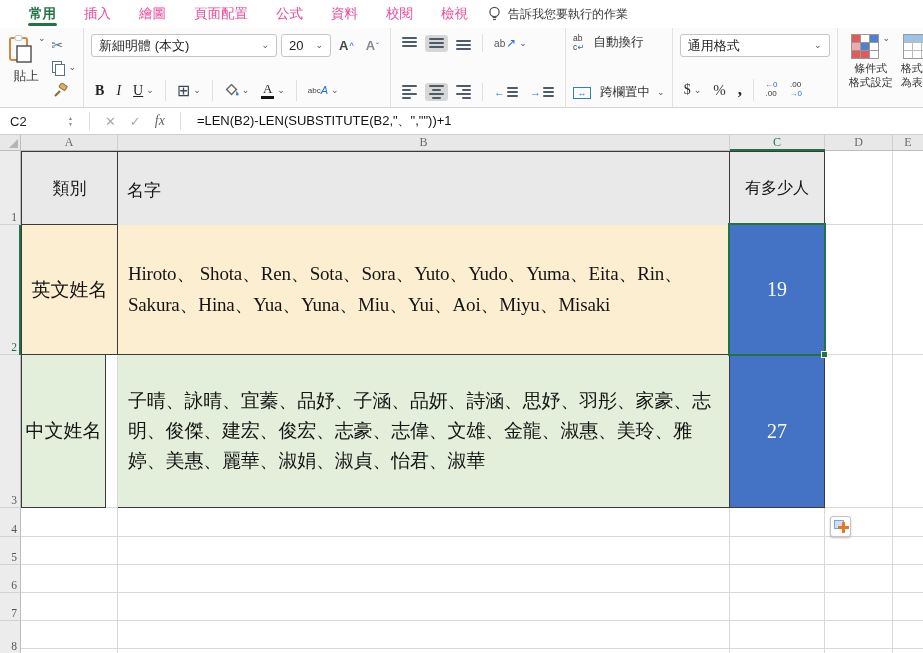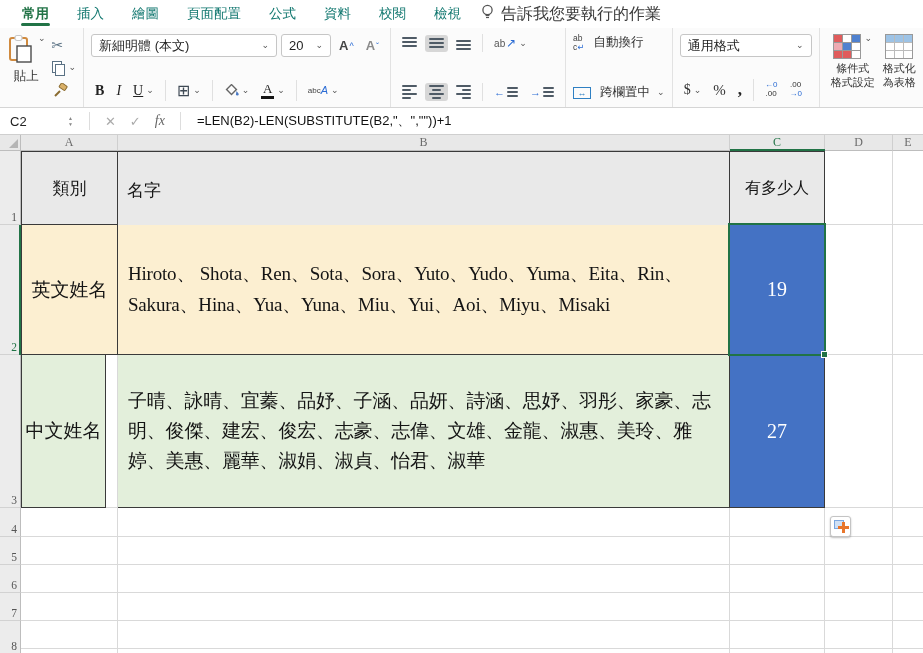--- a/index.html
+++ b/index.html
@@ -1,25 +1,25 @@
 <!DOCTYPE html>
 <html><head>
 <meta charset="utf-8">
 <style>
   html,body{margin:0;padding:0}
   body{width:923px;height:653px;overflow:hidden;position:relative;background:#fff;
        font-family:"Liberation Sans","DejaVu Sans",sans-serif;-webkit-font-smoothing:antialiased}
 
   
   .tabbar{position:absolute;top:0;left:0;width:923px;height:28px;background:#fff;
-          display:flex;align-items:center;padding-left:8px;box-sizing:border-box}
-  .tab{padding:0 14px;font-size:13.5px;color:#0f766e;height:28px;line-height:28px;position:relative;cursor:default;white-space:nowrap}
+          display:flex;align-items:center;padding-left:15px;box-sizing:border-box}
+  .tab{padding:0 14px;font-size:13.5px;color:#ec4899;height:28px;line-height:28px;position:relative;cursor:default;white-space:nowrap}
   .tab.active{color:#217346;font-weight:700}
   .tab.active::after{content:"";position:absolute;left:13px;right:13px;bottom:2px;height:3px;background:#217346;border-radius:2px}
-  .searchbox{display:flex;align-items:flex-start;gap:7px;margin-left:6px;font-size:16px;color:#3c3c3c;white-space:nowrap}
+  .searchbox{display:flex;align-items:center;gap:7px;margin-left:6px;font-size:12px;color:#3c3c3c;white-space:nowrap}
 
   
   .ribbon{position:absolute;top:28px;left:0;width:923px;height:80px;background:#fbfbfb;
           border-bottom:1px solid #d5d5d5;display:flex;box-sizing:border-box;overflow:hidden}
   .rgroup{border-right:1px solid #e2e2e2;padding:6px 7px;display:flex;box-sizing:border-box;flex:0 0 auto}
   .caret{font-size:9px;color:#555;line-height:1;margin-left:3px}
   .combo{display:flex;align-items:center;justify-content:space-between;background:#fff;border:1px solid #c6c6c6;
          border-radius:3px;height:23px;padding:0 7px;font-size:13px;color:#1f1f1f;box-sizing:border-box}
   .ibtn{display:flex;align-items:center;justify-content:center;border-radius:3px;padding:2px 4px;color:#3f4a55;cursor:default}
   .selbtn{background:#d7d7d7}
@@ -337,21 +337,21 @@
       <span class="mergeicon">
           <span>↔</span>
         </span>
       <span class="lbl13">跨欄置中</span>
       <span class="caret">⌄</span>
     </div>
   </div>
 
   <div class="rgroup numgrp">
     <div class="frow">
-      <div class="combo" style="width:132px">
+      <div class="combo" style="width:150px">
         <span>通用格式</span>
         <span class="caret">⌄</span>
       </div>
     </div>
     <div class="frow">
       <div class="ibtn">
         <span class="cursym">$</span>
         <span class="caret">⌄</span>
       </div>
       <div class="ibtn">

